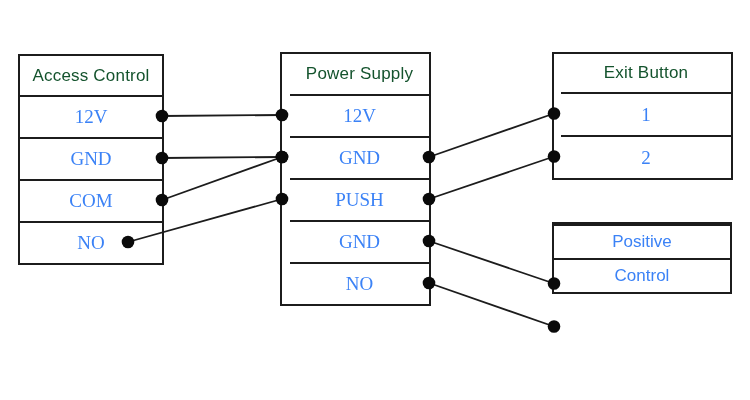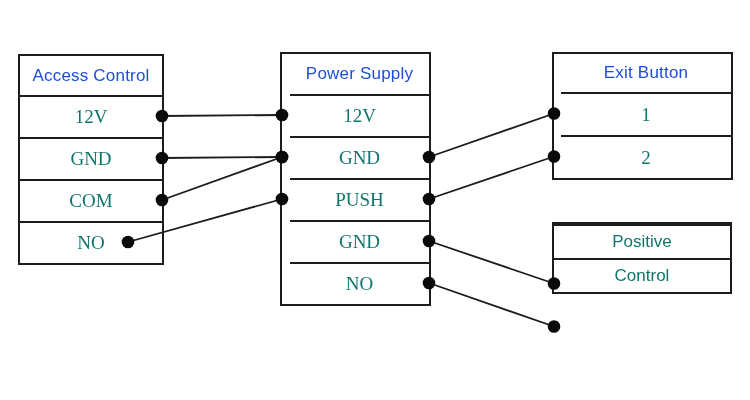--- a/index.html
+++ b/index.html
@@ -24,28 +24,28 @@
     position:absolute;
     box-sizing:border-box;
     border:2px solid #1c1c1c;
     background:#ffffff;
     z-index:1;
   }
   .box-title{
     display:flex;align-items:center;justify-content:center;
     font-family:"Liberation Sans", sans-serif;
     font-size:17px;
-    color:#1d4ed8;
+    color:#14532d;
     letter-spacing:0.2px;
   }
   .row{
     box-sizing:border-box;
     border-top:2px solid #1c1c1c;
     display:flex;align-items:center;justify-content:center;
-    color:#0f766e;
+    color:#3b82f6;
   }
   .pin-font .row{
     font-family:"Liberation Serif", serif;
     font-size:19px;
   }
   .word-font .row{
     font-family:"Liberation Sans", sans-serif;
     font-size:17px;
   }
   

